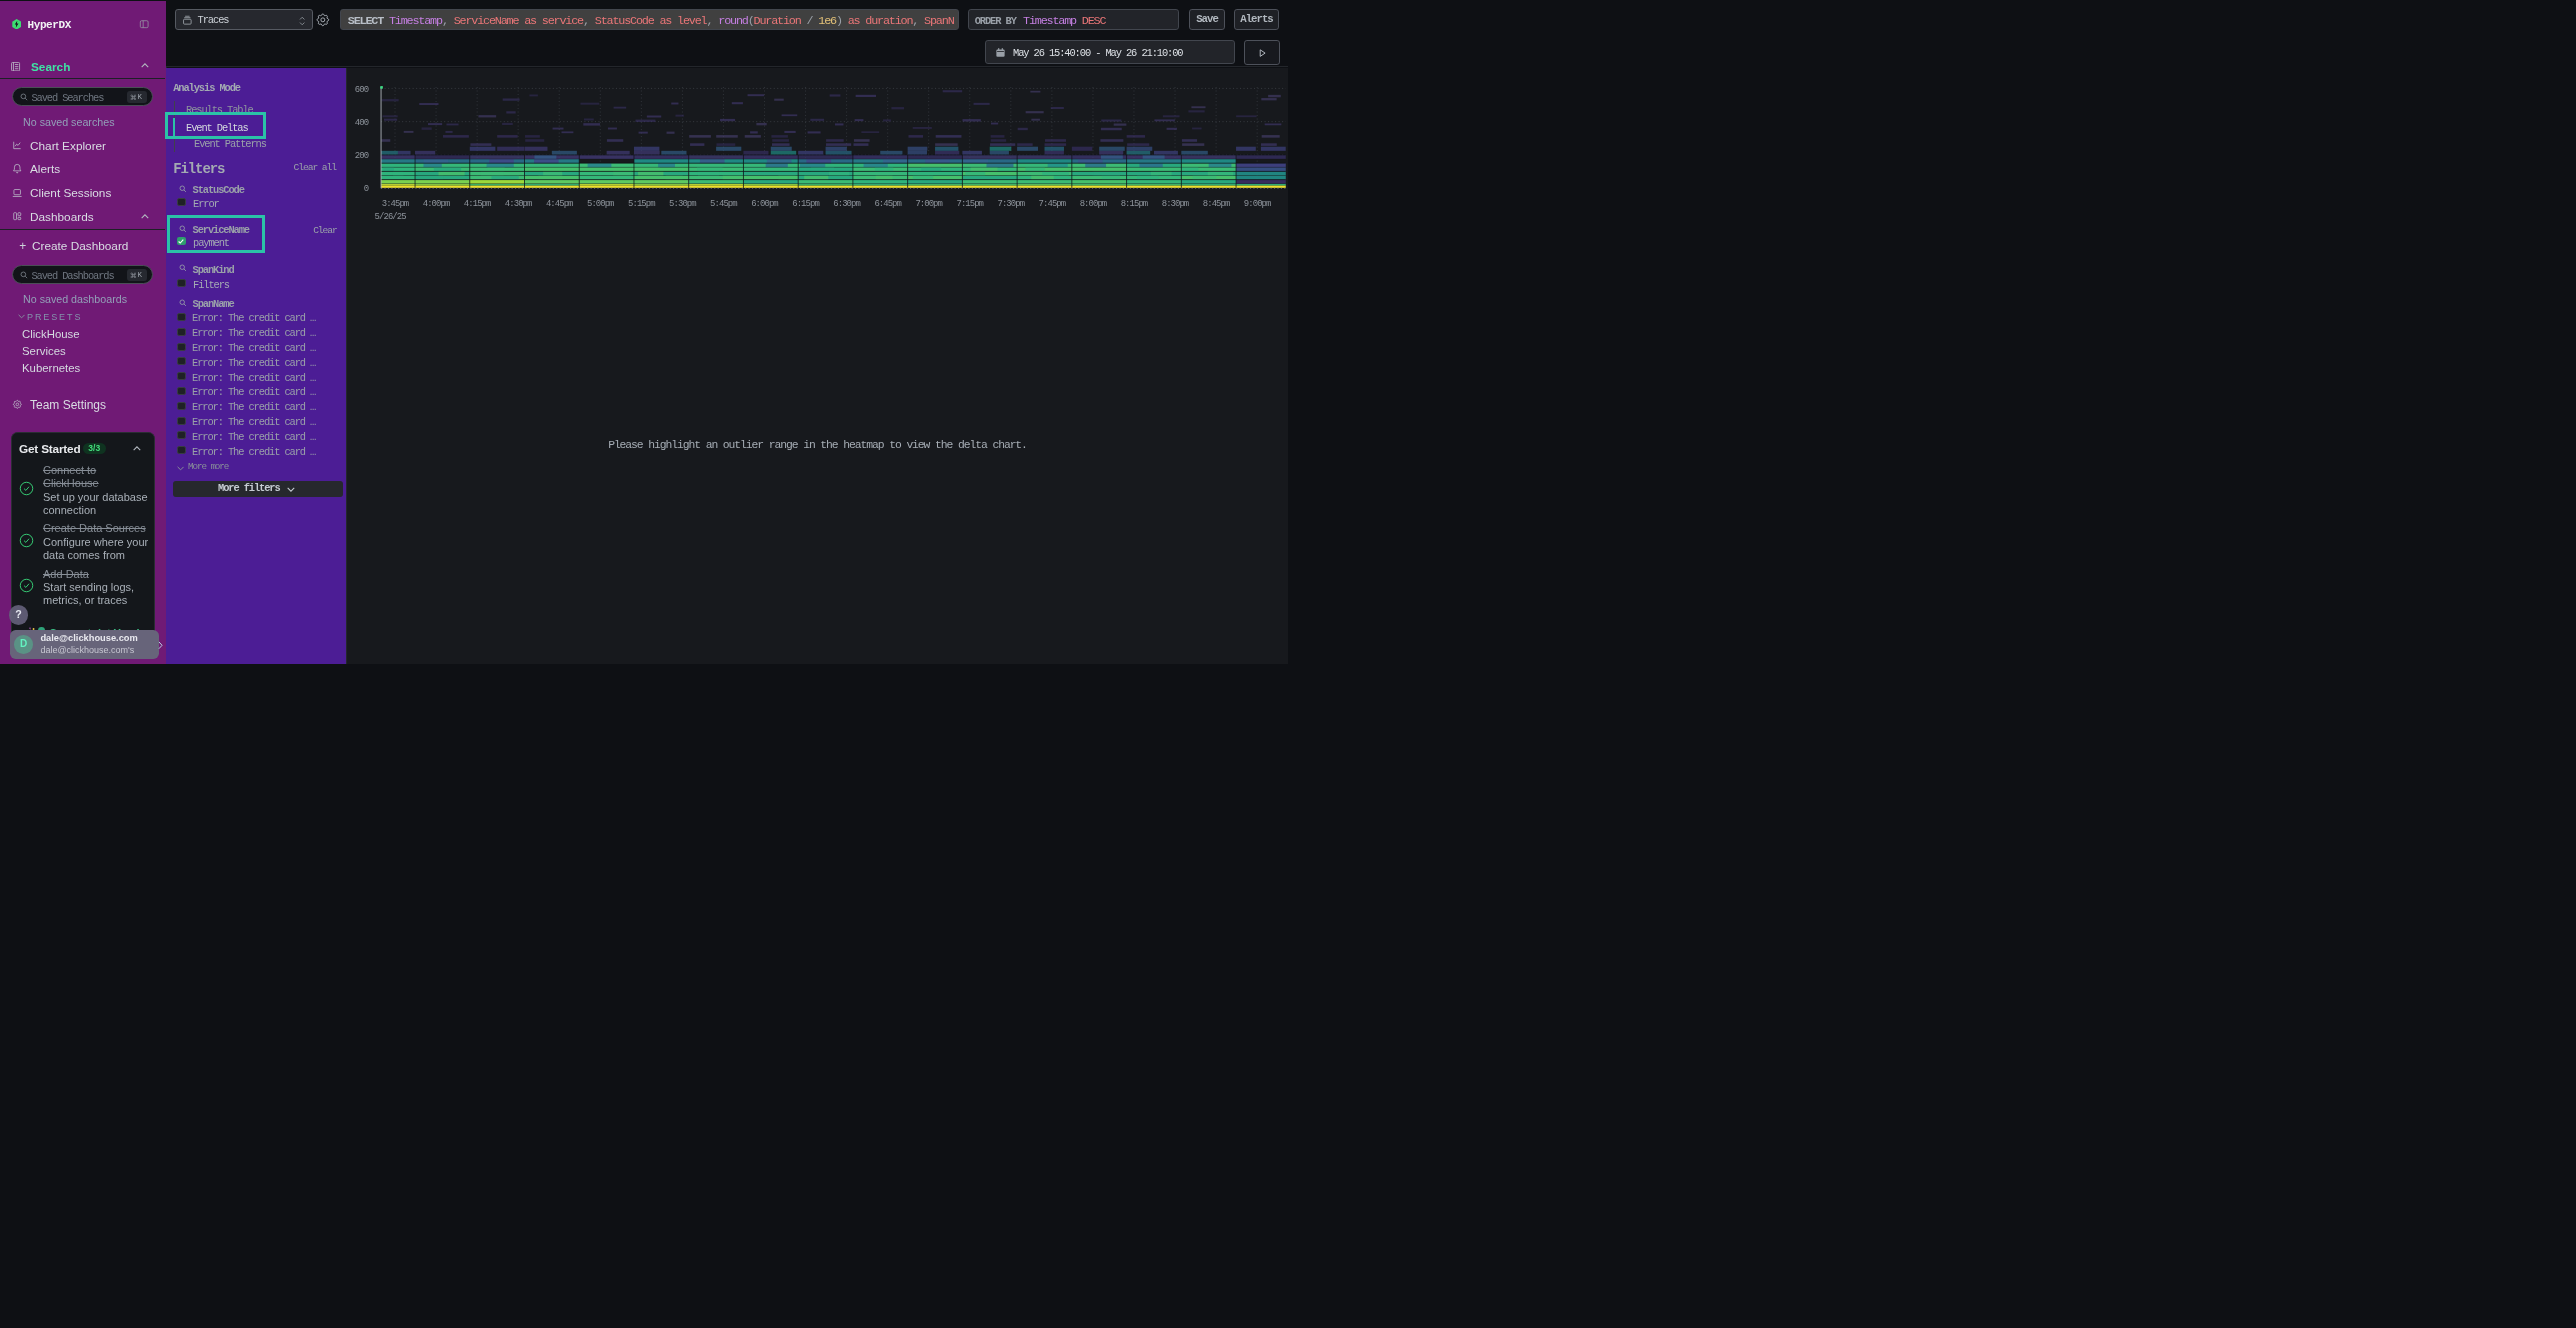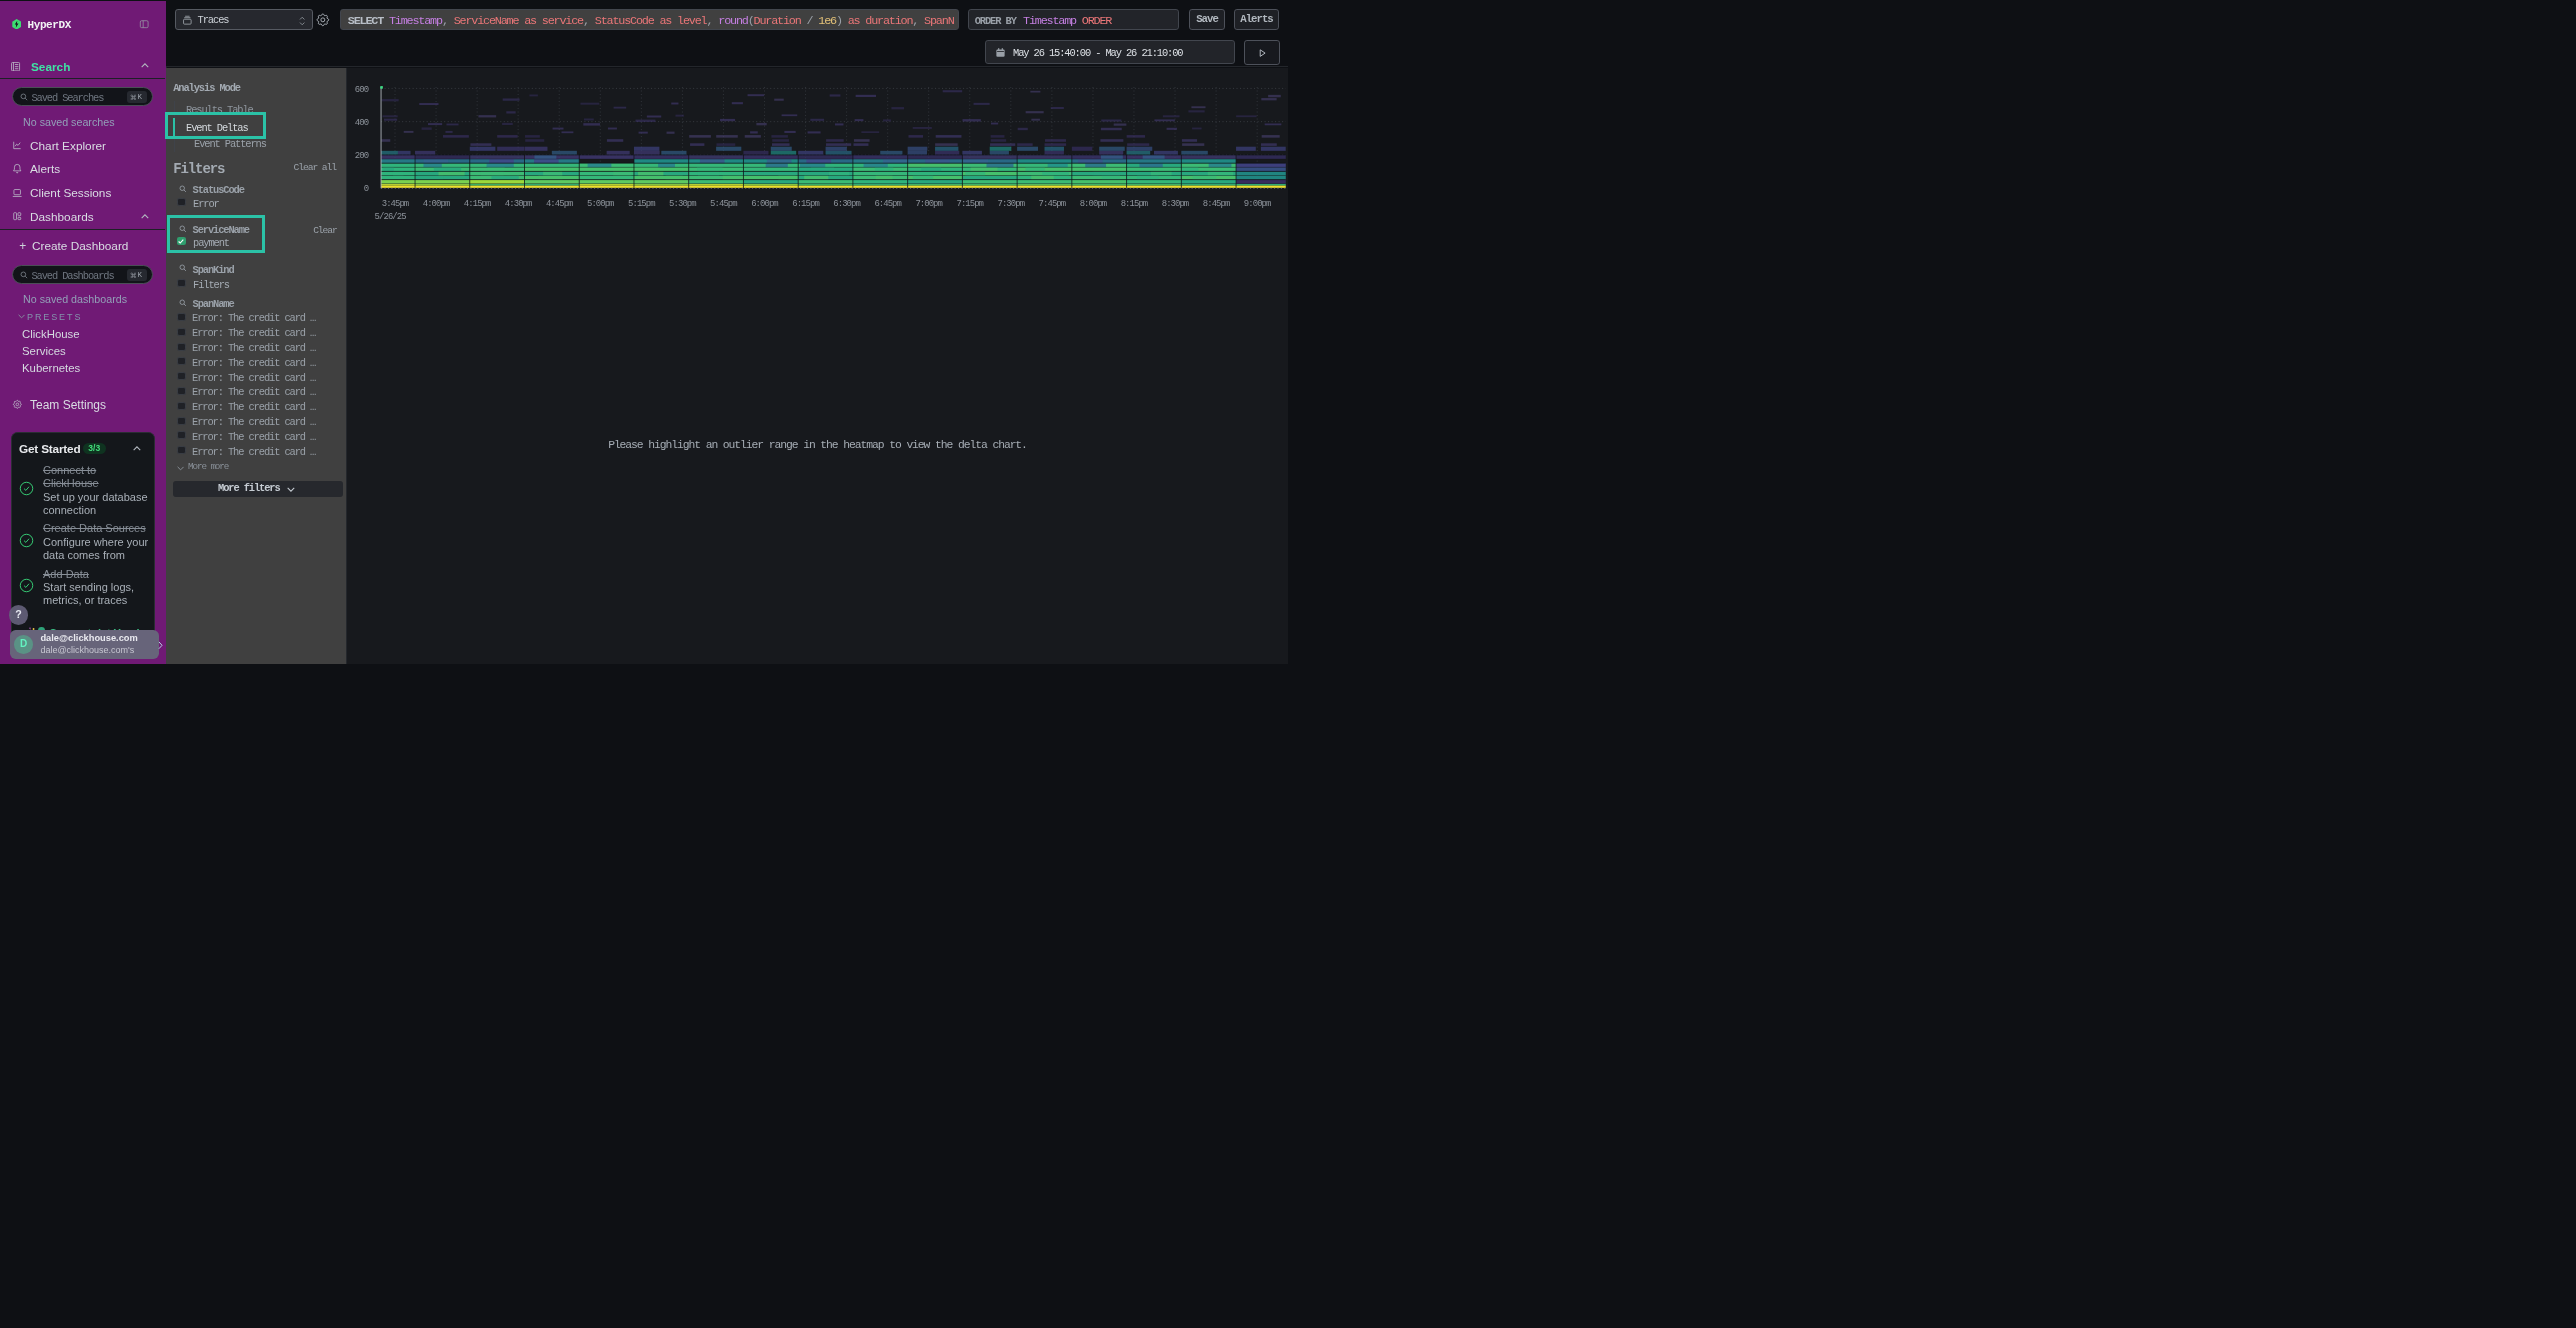--- a/index.html
+++ b/index.html
@@ -3,21 +3,21 @@
 <meta charset="utf-8">
 <style>
   * { margin:0; padding:0; box-sizing:border-box; }
   html,body { width:1288px; height:664px; background:#0e1014; overflow:hidden; }
   body { position:relative; font-family:"Liberation Sans", sans-serif; }
   .abs { position:absolute; }
   .mono { font-family:"Liberation Mono", monospace; letter-spacing:-1.1px; }
   svg { display:block; }
   #sidebar { left:0; top:1px; width:167px; height:664px; background:#701a75; border-right:0.7px solid #23262b; }
   #topstrip { left:166px; top:0; width:1122px; height:67px; background:#0e1014; border-bottom:0.7px solid #23262b; }
-  #filters { left:166px; top:68px; width:181px; height:596px; background:#404040; border-right:0.7px solid #24272c; }
+  #filters { left:166px; top:68px; width:181px; height:596px; background:#4c1d95; border-right:0.7px solid #24272c; }
   #chart { left:347px; top:68px; width:941px; height:596px; background:#17191d; }
   .pill { border:0.7px solid #4a4e56; border-radius:9.7px; background:#121419; }
   .pillph { color:#6f7680; font-size:10.4px; letter-spacing:-1.1px; font-family:"Liberation Mono", monospace; }
   .kbd { background:#262930; border-radius:2.9px; color:#9aa0a8; }
   .navtxt { color:#d9dde3; font-size:11.8px; }
   .mutedblue { color:#93a0b8; font-size:10.7px; }
   .ibox { background:#26282e; border:0.7px solid #474b53; border-radius:2.9px; }
   .cb { width:8.2px; height:8.2px; border-radius:2.1px; background:#1f2126; border:0.7px solid #393d44; }
   .flab { font-family:"Liberation Mono", monospace; font-size:10.4px; letter-spacing:-1.1px; font-weight:bold; color:#9aa1a9; }
   .fval { font-family:"Liberation Mono", monospace; font-size:10.4px; letter-spacing:-1.1px; color:#a4abb3; }
@@ -190,21 +190,21 @@
       <path d="M10.325 4.317c.426 -1.756 2.924 -1.756 3.35 0a1.724 1.724 0 0 0 2.573 1.066c1.543 -.94 3.31 .826 2.37 2.37a1.724 1.724 0 0 0 1.065 2.572c1.756 .426 1.756 2.924 0 3.35a1.724 1.724 0 0 0 -1.066 2.573c.94 1.543 -.826 3.31 -2.37 2.37a1.724 1.724 0 0 0 -2.572 1.065c-.426 1.756 -2.924 1.756 -3.35 0a1.724 1.724 0 0 0 -2.573 -1.066c-1.543 .94 -3.31 -.826 -2.37 -2.37a1.724 1.724 0 0 0 -1.065 -2.572c-1.756 -.426 -1.756 -2.924 0 -3.35a1.724 1.724 0 0 0 1.066 -2.573c-.94 -1.543 .826 -3.31 2.37 -2.37c1 .608 2.296 .07 2.572 -1.065z"></path>
       <circle cx="12" cy="12" r="3"></circle>
     </svg>
 
   <div class="abs ibox" style="left:174px; top:9px; width:619px; height:21px; background:#404040; border-color:#42464e; overflow:hidden; white-space:nowrap;">
     <div class="abs mono" style="left:6.8px; top:3.9px; font-size:11.8px; letter-spacing:-1.2px;"><span style="color:#b8bec6; font-weight:bold;">SELECT</span><span style="color:#9aa0a8;"> </span><span style="color:#c57fe2;">Timestamp</span><span style="color:#9aa0a8;">, </span><span style="color:#ea7678;">ServiceName as service</span><span style="color:#9aa0a8;">, </span><span style="color:#ea7678;">StatusCode as level</span><span style="color:#9aa0a8;">, </span><span style="color:#c57fe2;">round</span><span style="color:#9aa0a8;">(</span><span style="color:#ea7678;">Duration</span><span style="color:#9aa0a8;"> / </span><span style="color:#e3c178;">1e6</span><span style="color:#9aa0a8;">)</span><span style="color:#ea7678;"> as duration</span><span style="color:#9aa0a8;">, </span><span style="color:#ea7678;">SpanN</span></div>
   </div>
 
   <div class="abs ibox" style="left:802px; top:9px; width:211px; height:21px; background:#222429; border-color:#42464e; overflow:hidden; white-space:nowrap;">
     <div class="abs mono" style="left:5.7px; top:5px; font-size:10.4px; font-weight:bold; color:#9aa0a8;">ORDER BY</div>
-    <div class="abs mono" style="left:54px; top:3.9px; font-size:11.8px; letter-spacing:-1.2px;"><span style="color:#c57fe2;">Timestamp</span> <span style="color:#ea7678;">ORDER</span></div>
+    <div class="abs mono" style="left:54px; top:3.9px; font-size:11.8px; letter-spacing:-1.2px;"><span style="color:#c57fe2;">Timestamp</span> <span style="color:#ea7678;">DESC</span></div>
   </div>
   <div class="abs mono" style="left:1023px; top:9px; width:36px; height:21px; background:#1e2025; border:0.7px solid #4d515a; border-radius:2.9px; text-align:center; line-height:19.7px; font-size:10.7px; letter-spacing:-1px; font-weight:bold; color:#b2b8bf;">Save</div>
   <div class="abs mono" style="left:1068px; top:9px; width:45px; height:21px; background:#1e2025; border:0.7px solid #4d515a; border-radius:2.9px; text-align:center; line-height:19.7px; font-size:10.7px; letter-spacing:-1px; font-weight:bold; color:#b2b8bf;">Alerts</div>
 
 
   <div class="abs ibox" style="left:819px; top:40px; width:250px; height:24px; background:#222429; border-color:#42464e;">
     <svg class="abs" style="left:9.3px; top:5.7px;" width="11" height="11.4" viewBox="0 0 24 24" fill="#9aa0a8">
         <rect x="3" y="5" width="18" height="16" rx="2.5"></rect>
         <rect x="6.8" y="2" width="2.6" height="5" rx="1.2"></rect>
         <rect x="14.6" y="2" width="2.6" height="5" rx="1.2"></rect>

